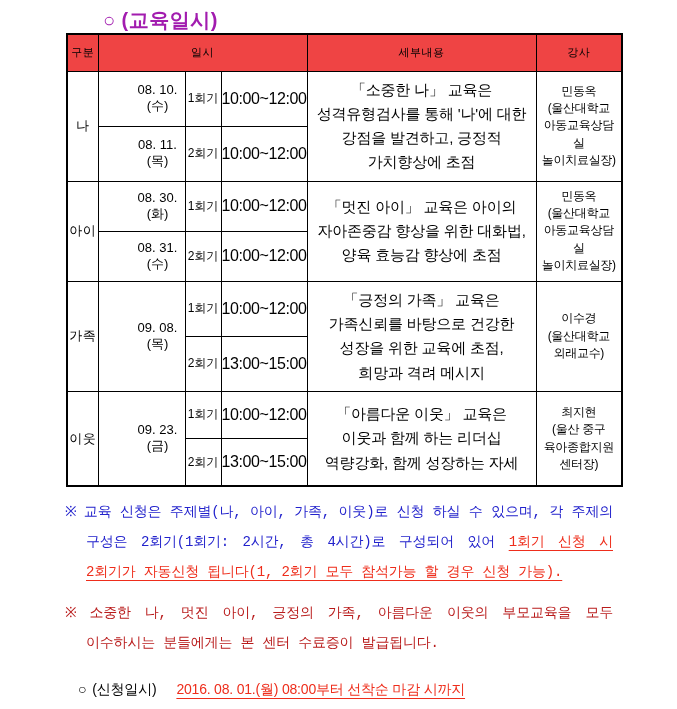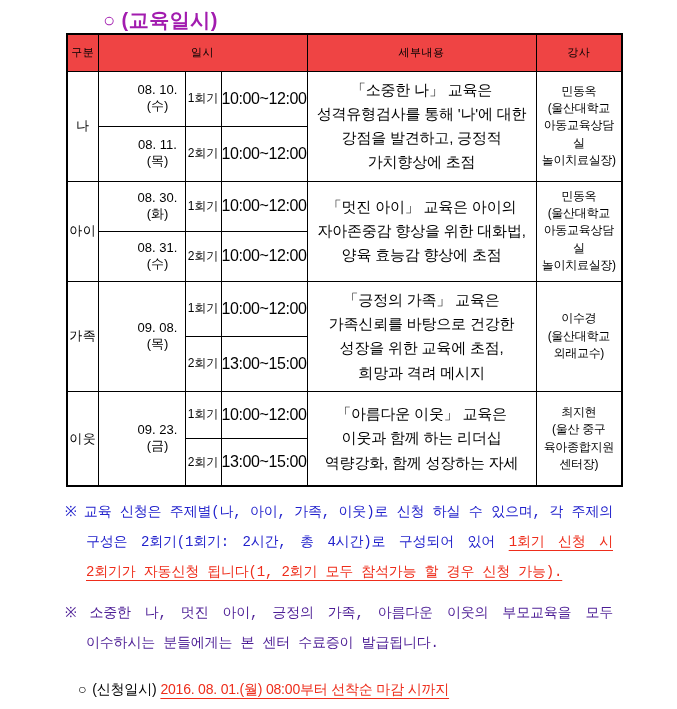--- a/index.html
+++ b/index.html
@@ -77,39 +77,39 @@
   }
   .note {
     padding-left: 21px;
     text-indent: -21px;
     text-align: justify;
     word-break: keep-all;
     letter-spacing: -0.2px;
   }
   .note + .note { margin-top: 11px; }
   .note-blue { color: #2222cc; }
-  .note-black { color: #4c1d95; }
+  .note-black { color: #b91c1c; }
   .note .marker { margin-right: 7px; }
   .red-underline {
     color: #ee2d1b;
     text-decoration: underline;
     text-underline-offset: 4px;
   }
 
   .application-line {
     position: absolute;
     left: 78px;
     top: 681px;
     font-size: 14px;
     letter-spacing: -0.2px;
     color: #000000;
     white-space: nowrap;
   }
   .application-line .bullet { margin-right: 6px; }
-  .application-line .label { margin-right: 4px; }
+  .application-line .label { margin-right: 20px; }
 </style>
 </head>
 <body>
 
 <div class="page">
 
   <div class="title-line">
     <span class="bullet">○</span><span>(교육일시)</span>
   </div>
 

